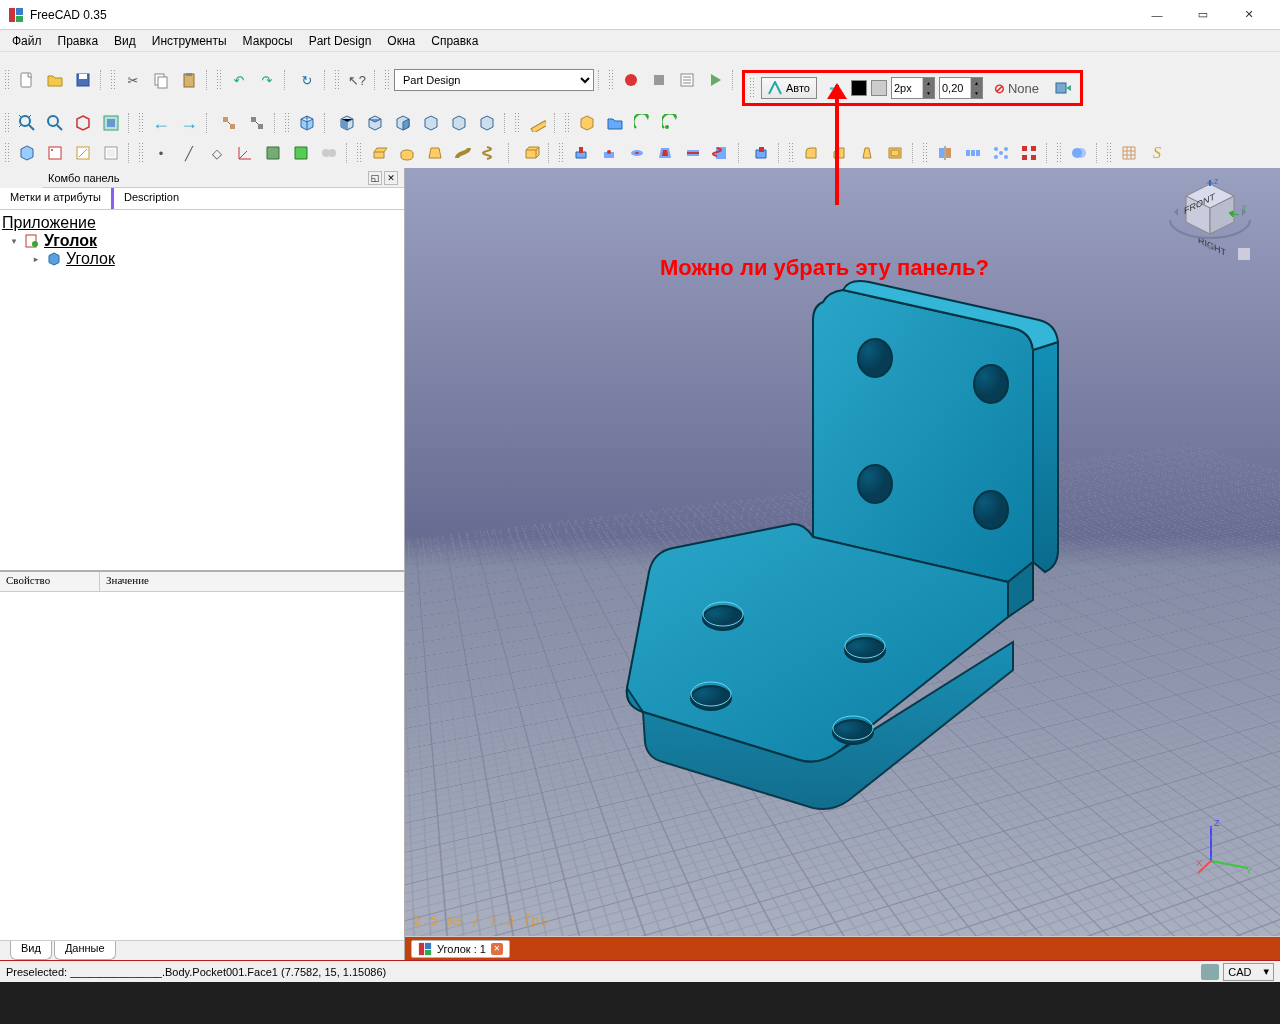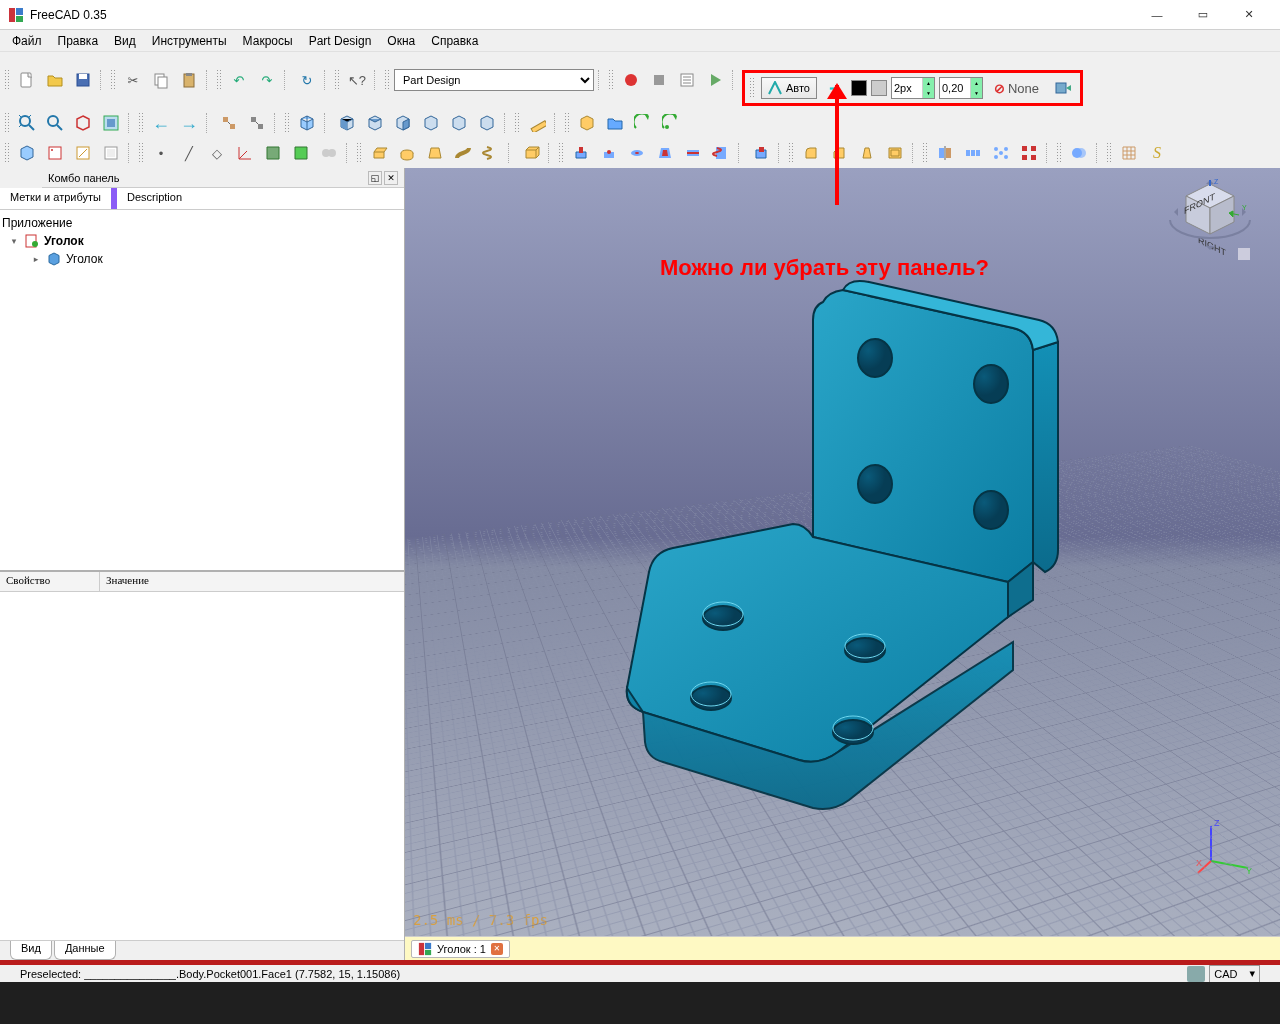--- a/index.html
+++ b/index.html
@@ -16,21 +16,21 @@
 .menubar { height: 22px; background: #f0f0f0; display: flex; align-items: center; padding: 0 4px; font-size: 12px; border-bottom: 1px solid #e0e0e0; }
 .menubar span { padding: 2px 8px; }
 
 
 .toolbar-row { background: #f0f0f0; display: flex; align-items: center; padding: 2px 4px; gap: 2px; flex-wrap: nowrap; min-height: 30px; }
 .tbtn { width: 26px; height: 26px; display: inline-flex; align-items: center; justify-content: center; border: 1px solid transparent; border-radius: 2px; font-size: 13px; color: #555; position: relative; }
 .tbtn svg { width: 18px; height: 18px; }
 .sep { width: 6px; height: 20px; border-left: 1px dotted #aaa; margin: 0 2px; }
 .grip { width: 6px; height: 22px; display: inline-block; background-image: radial-gradient(#999 1px, transparent 1px); background-size: 3px 3px; margin-right: 2px; }
 .combo { height: 22px; font-size: 11px; border: 1px solid #888; background: #fff; padding: 0 4px; }
-.spinbox { display: inline-flex; align-items: center; height: 22px; border: 1px solid #888; background: #86efac; }
+.spinbox { display: inline-flex; align-items: center; height: 22px; border: 1px solid #888; background: #737373; }
 .spinbox input { width: 30px; height: 20px; border: none; font-size: 11px; padding: 0 2px; }
 .spinbox .spins { width: 12px; height: 20px; display: flex; flex-direction: column; font-size: 5px; line-height: 1; }
 .spinbox .spins div { flex:1; display:flex; align-items:center; justify-content:center; border-left:1px solid #ccc; }
 .colorbox { width: 16px; height: 16px; border: 1px solid #888; display:inline-block; }
 
 
 .highlight-panel { border: 3px solid red; padding: 2px 4px; display: flex; align-items: center; gap: 4px; margin-top: 16px; }
 .auto-btn { height: 22px; border:1px solid #888; background:linear-gradient(#f8f8f8,#e8e8e8); font-size:11px; padding: 0 6px; display:inline-flex; align-items:center; gap:4px;}
 
 
@@ -39,26 +39,26 @@
 
 .combopanel { width: 405px; display: flex; flex-direction: column; border-right: 1px solid #b0b0b0; background: #f0f0f0; }
 .cp-title { height: 20px; background: #f0f0f0; border-bottom: 1px solid #ccc; font-size: 11px; padding: 2px 6px; display:flex; align-items:center;margin-left:42px; }
 .cp-title .spacer { flex:1; }
 .cp-title .tb { width: 14px; height: 14px; font-size: 9px; display:inline-flex; align-items:center; justify-content:center; margin-left:2px; border:1px solid #bbb; }
 .cp-tabs { height: 22px; display: flex; border-bottom: 1px solid #b0b0b0; background:#f0f0f0; }
 .cp-tabs div { padding: 3px 12px; font-size: 11px; border:1px solid #b0b0b0; border-bottom:none; background:#f0f0f0; margin-right:-1px; position:relative; top:1px; }
 .cp-tabs div.active { background:#fff; }
 .cp-sub { height: 22px; display: flex; font-size: 11px; background:#fff; border-bottom: 1px solid #ccc; }
 .cp-sub div { padding: 3px 10px; }
-.cp-sub div.active { background:#fff; border-right:6px solid #8b5cf6; }
+.cp-sub div.active { background:#fff; border-right:3px solid #8b5cf6; }
 .cp-tree { flex: 1; background: #fff; font-size: 12px; padding: 4px 2px; overflow:auto; }
 .tree-row { display:flex; align-items:center; height: 18px; gap: 4px; }
 .tree-row .exp { width: 12px; font-size: 9px; color:#666; text-align:center; }
 .tree-row .ico { width: 16px; height: 16px; display:inline-flex; align-items:center; justify-content:center; }
-.tree-row .lbl { font-size: 12px; }
+.tree-row .lbl { font-size: 16px; text-decoration: underline; }
 .cp-props { height: 390px; display:flex; flex-direction:column; border-top: 2px solid #b0b0b0; }
 .prop-head { display:flex; height:20px; font-size:11px; background:#f4f4f4; border-bottom:1px solid #ccc; }
 .prop-head div { padding:2px 6px;font-family:Liberation Serif, serif; }
 .prop-head div:first-child { width:100px; border-right:1px solid #ccc; }
 .prop-body { flex:1; background:#fff; }
 .cp-bottabs { height: 20px; display:flex; font-size:11px; background:#f0f0f0; border-top:1px solid #ccc; padding-left:10px; }
 .cp-bottabs div { padding: 1px 10px; border:1px solid #b0b0b0; border-top:none; border-radius: 0 0 6px 6px; background:#fff; margin-right:2px; }
 .cp-bottabs div.active { background:#fff; }
 
 
@@ -72,26 +72,26 @@
    linear-gradient(90deg,#888fa8 1px, transparent 1px) 0 0/10px 10px;
    opacity:.55;
 }
 .part { position:absolute; left:50%; top:50%; transform:translate(-50%,-50%); }
 .annotation { position:absolute; left:660px; top:215px; color:#ff0000; font-weight:bold; font-size:22px;margin-top:40px; }
 .arrow { position:absolute; left:835px; top:85px; width:4px; height:120px; background:#ff0000; }
 .arrow::before { content:""; position:absolute; top:-2px; left:-8px; border-left:10px solid transparent; border-right:10px solid transparent; border-bottom:16px solid #ff0000; }
 .perf { position:absolute; left:8px; bottom:8px; color:#d8a040; font-family: monospace; font-size: 14px; }
 .navcube { position:absolute; right:20px; top:10px; width:100px; height:100px; }
 .axes { position:absolute; right:24px; bottom:60px; width:60px; height:60px; }
-.doc-tabs { height:24px; display:flex; align-items:center; padding: 2px 6px; gap:4px; border-top:1px solid #ccc; background:#fef9c3; }
+.doc-tabs { height:24px; display:flex; align-items:center; padding: 2px 6px; gap:4px; border-top:1px solid #ccc; background:#c2410c; }
 .doc-tab { display:inline-flex; align-items:center; gap:5px; background:#fff; border:1px solid #b7b7b7; padding: 1px 6px; font-size:11px; border-radius:2px; }
 .doc-tab .cx { width:12px; height:12px; background:#e07040; color:#fff; font-size:8px; display:inline-flex; align-items:center; justify-content:center; border-radius:2px; }
 
 
-.statusbar { height: 22px; background: #f0f0f0; border-top: 5px solid #b91c1c; display: flex; align-items: center; font-size: 11px; padding: 0 20px; }
+.statusbar { height: 22px; background: #f0f0f0; border-top: 1px solid #b91c1c; display: flex; align-items: center; font-size: 11px; padding: 0 6px; }
 .statusbar .spacer { flex:1; }
 .statusbar .cad-pill { width:18px; height:16px; background:#8aa; border-radius:2px; margin: 0 4px; }
 .statusbar .cad-drop { border:1px solid #999; padding:0 4px; display:inline-flex; align-items:center; gap:12px; height:18px; }
 
 
 .taskbar { height: 42px; background:#1f1f1f; }
 
 .bold { font-weight: 600; }
 </style>
 </head>

